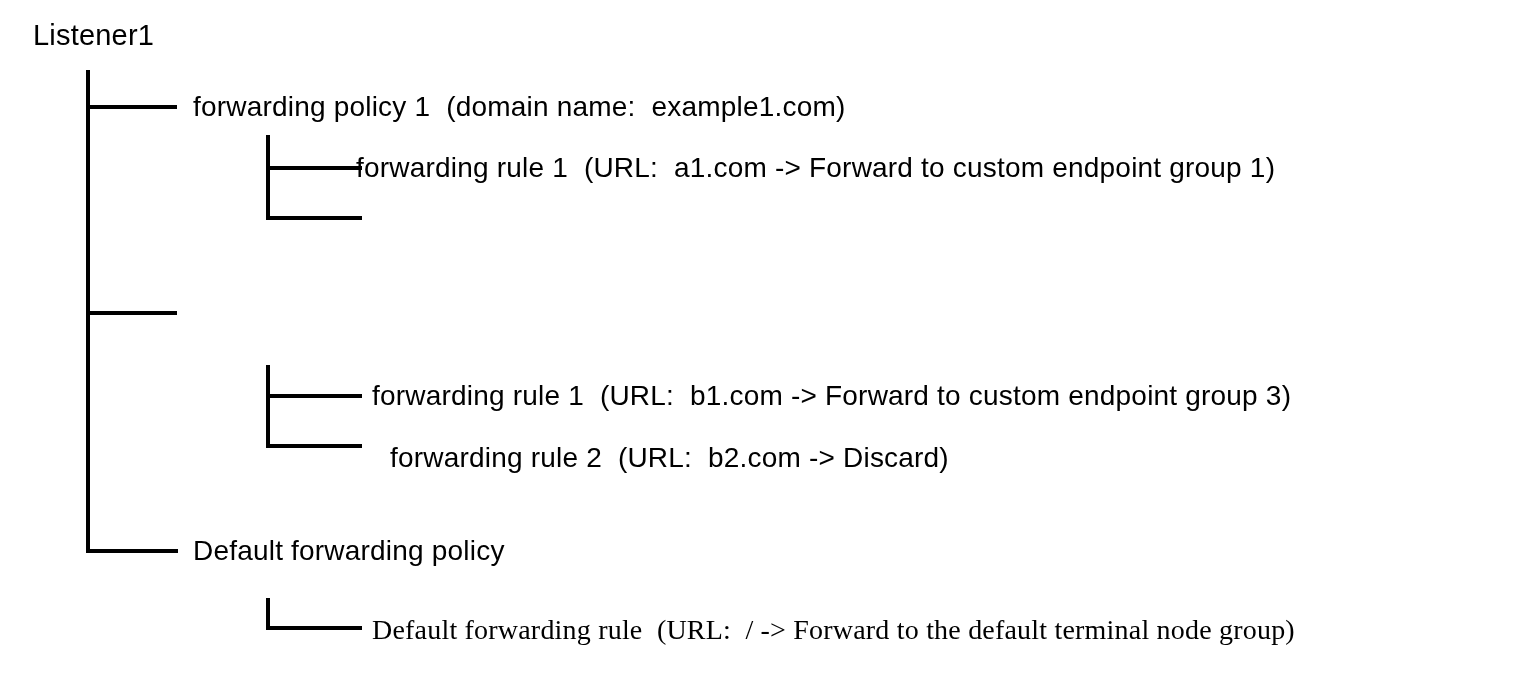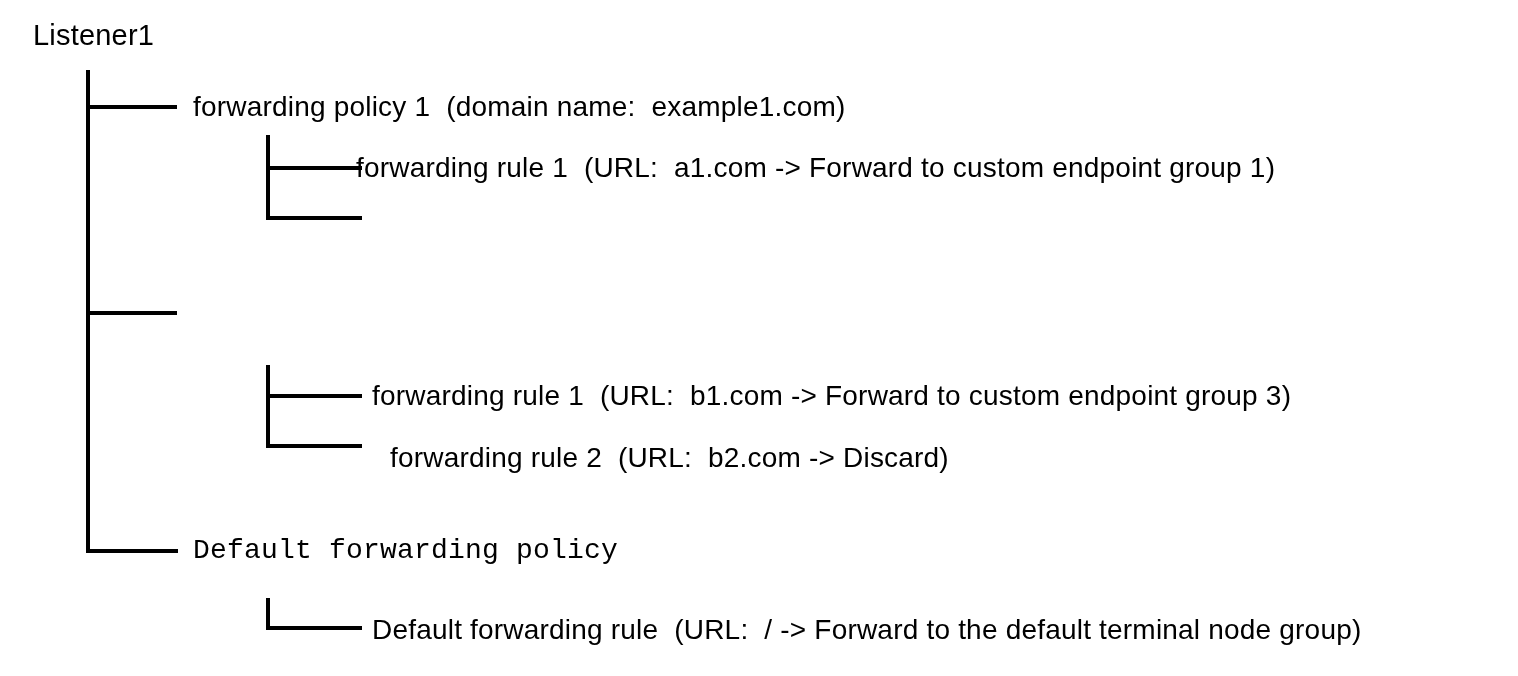--- a/index.html
+++ b/index.html
@@ -53,16 +53,16 @@
   <div class="line" style="left:86px; top:549px; width:92px; height:4px;"></div>
   <div class="line" style="left:266px; top:598px; width:4px; height:32px;"></div>
   <div class="line" style="left:266px; top:626px; width:96px; height:4px;"></div>
 
   <div class="label" style="left:193px; top:90px;">forwarding policy 1  (domain name:  example1.com)</div>
   <div class="label" style="left:356px; top:151px;">forwarding rule 1  (URL:  a1.com -&gt; Forward to custom endpoint group 1)</div>
 
   <div class="label" style="left:372px; top:379px;text-align:right;">forwarding rule 1  (URL:  b1.com -&gt; Forward to custom endpoint group 3)</div>
   <div class="label" style="left:372px; top:441px;margin-left:18px;">forwarding rule 2  (URL:  b2.com -&gt; Discard)</div>
 
-  <div class="label" style="left:193px; top:534px;font-family:Liberation Mono, monospace;">Default forwarding policy</div>
-  <div class="label" style="left:372px; top:613px;">Default forwarding rule  (URL:  / -&gt; Forward to the default terminal node group)</div>
+  <div class="label" style="left:193px; top:534px;">Default forwarding policy</div>
+  <div class="label" style="left:372px; top:613px;font-family:Liberation Serif, serif;">Default forwarding rule  (URL:  / -&gt; Forward to the default terminal node group)</div>
 
 </div>
 
 </body></html>

